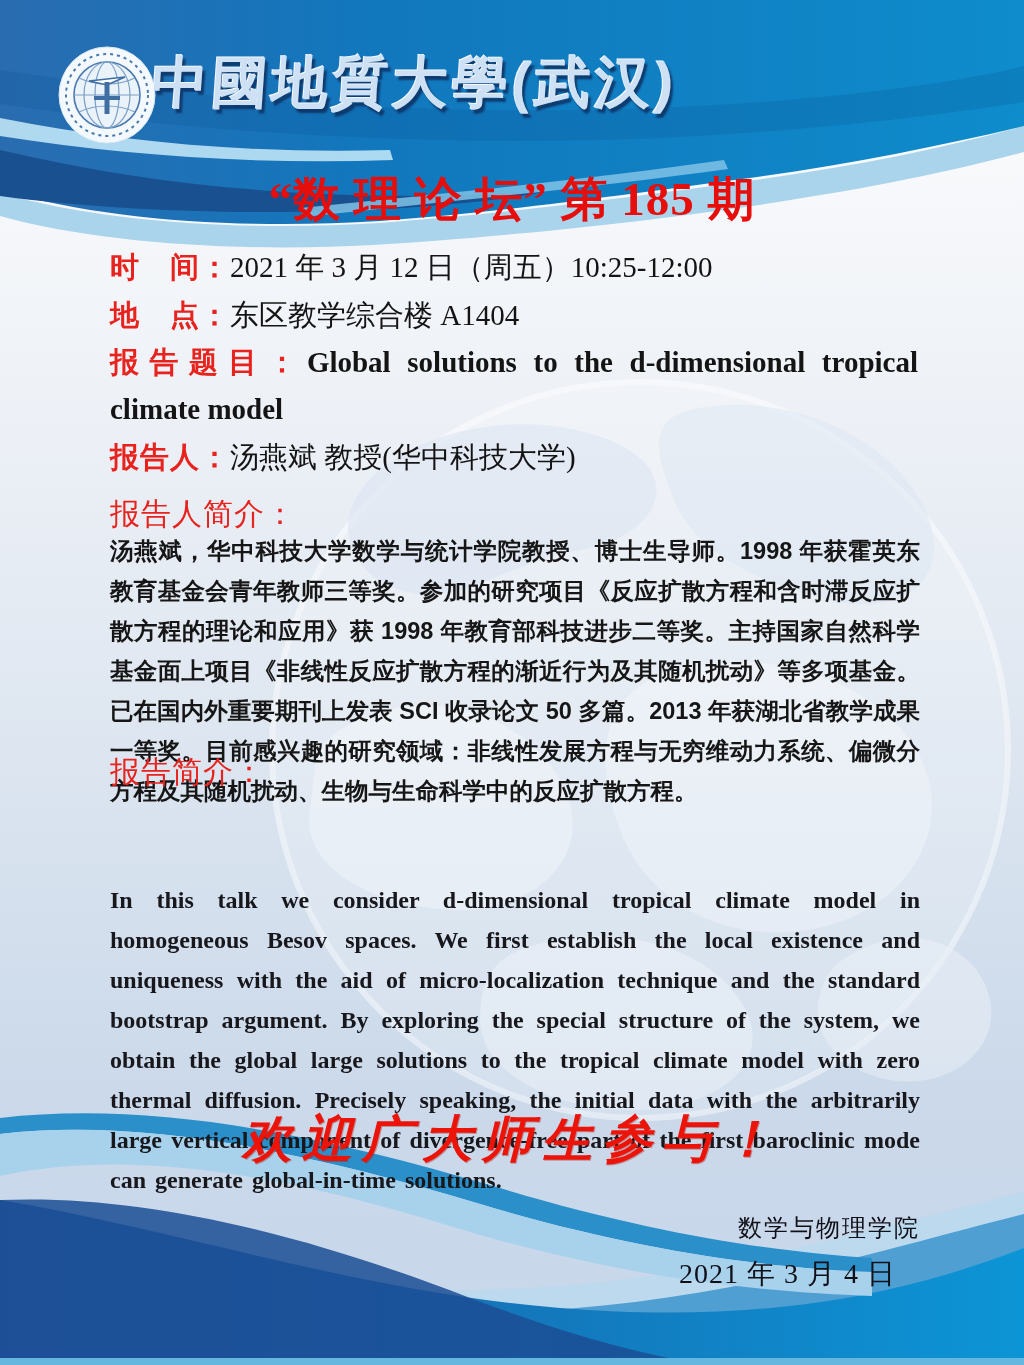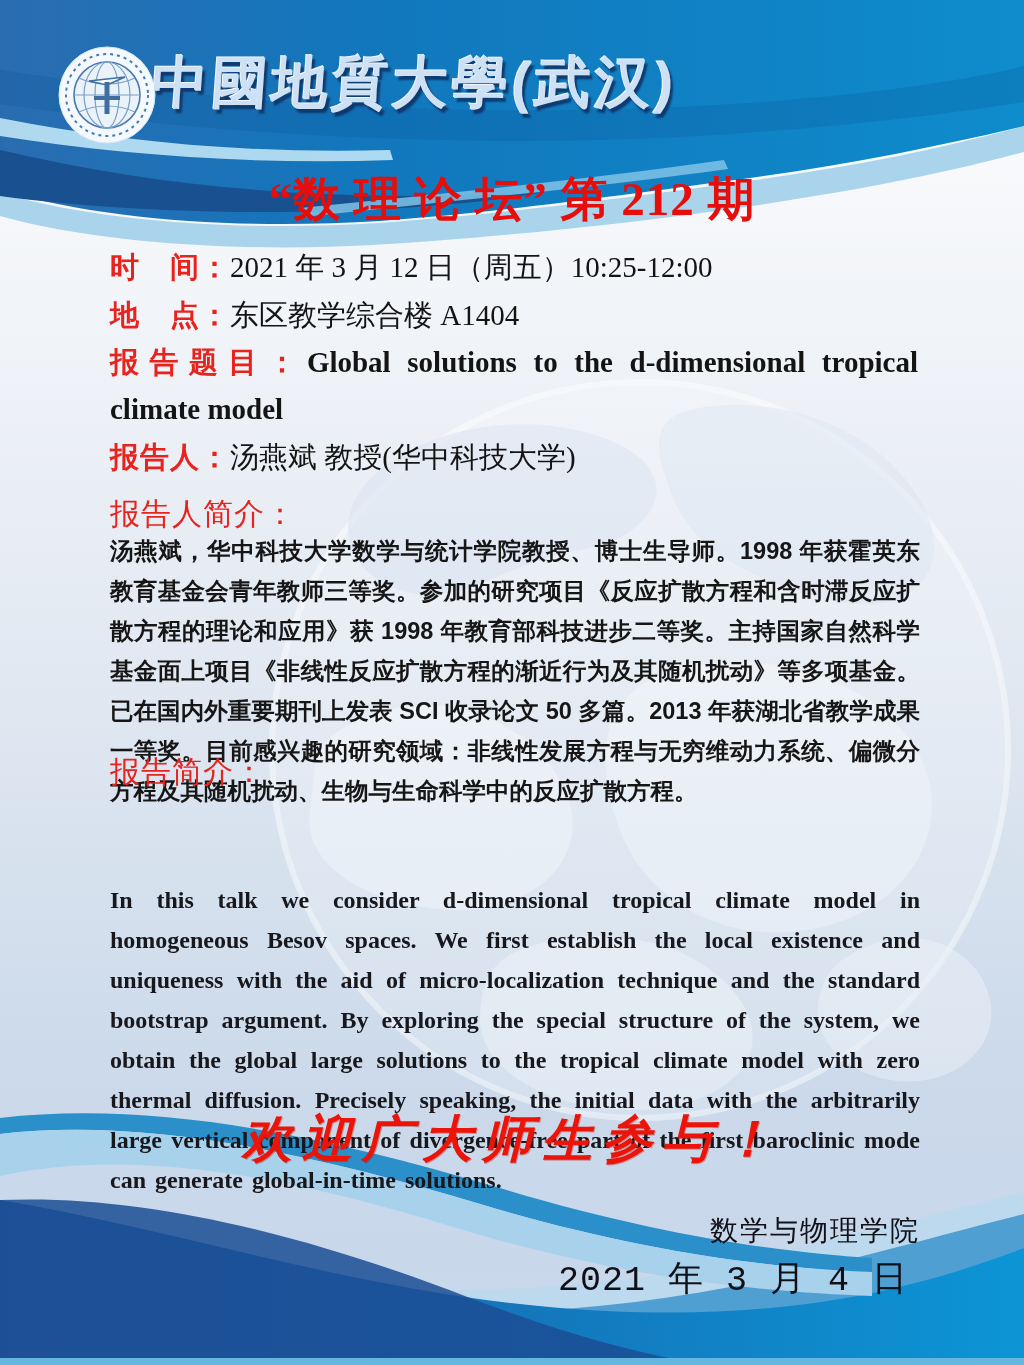--- a/index.html
+++ b/index.html
@@ -63,26 +63,26 @@
     position:absolute;left:0;top:1106px;width:1024px;z-index:5;
     text-align:center;
     font-family:"Liberation Serif",serif;
     font-style:italic;font-weight:bold;
     font-size:50px;letter-spacing:10px;
     color:#ec1309;
     text-shadow:1px 1px 0 rgba(160,20,10,0.35);
   }
   .footer-dept{
     position:absolute;right:104px;top:1212px;z-index:5;
-    font-size:28px;color:#101018;letter-spacing:2px;
+    font-size:24px;color:#101018;letter-spacing:2px;
   }
   .footer-date{
-    position:absolute;right:116px;top:1255px;z-index:5;
-    font-family:Liberation Mono, monospace;
-    font-size:35px;color:#101018;letter-spacing:1px;
+    position:absolute;right:128px;top:1255px;z-index:5;
+    font-family:Liberation Serif, serif;
+    font-size:28px;color:#101018;letter-spacing:1px;
   }
 </style>
 </head>
 <body>
 
 <div class="poster">
 
   <svg class="watermark" width="820" height="800" viewBox="0 0 820 800">
     <g opacity="0.55">
       <circle cx="420" cy="400" r="368" fill="rgba(255,255,255,0.35)"></circle>
@@ -130,21 +130,21 @@
       <path d="M23,34 C40,42 62,42 79,34" fill="none" stroke="#7b9fc6" stroke-width="1.2"></path>
       <path d="M23,68 C40,60 62,60 79,68" fill="none" stroke="#7b9fc6" stroke-width="1.2"></path>
       <path d="M33,37 L69,33 L51,41 Z" fill="#fdfdfe" stroke="#3f6ea3" stroke-width="1.6"></path>
       <line x1="51" y1="38" x2="51" y2="70" stroke="#3f6ea3" stroke-width="5"></line>
       <line x1="38" y1="54" x2="64" y2="54" stroke="#3f6ea3" stroke-width="4"></line>
     </svg>
   </div>
 
   <div class="uni-name">中國地質大學(武汉)</div>
 
-  <div class="page-title">“数 理 论 坛” 第 212 期</div>
+  <div class="page-title">“数 理 论 坛” 第 185 期</div>
 
   <div class="info-block">
     <div class="info-row">
       <span class="info-label">时　间：</span><span class="info-value">2021 年 3 月 12 日（周五）10:25-12:00</span>
     </div>
     <div class="info-row">
       <span class="info-label">地　点：</span><span class="info-value">东区教学综合楼 A1404</span>
     </div>
     <div class="info-row info-row-topic">
       <span class="info-label">报告题目：</span><span class="info-value-en">Global solutions to the d-dimensional tropical climate model</span>

